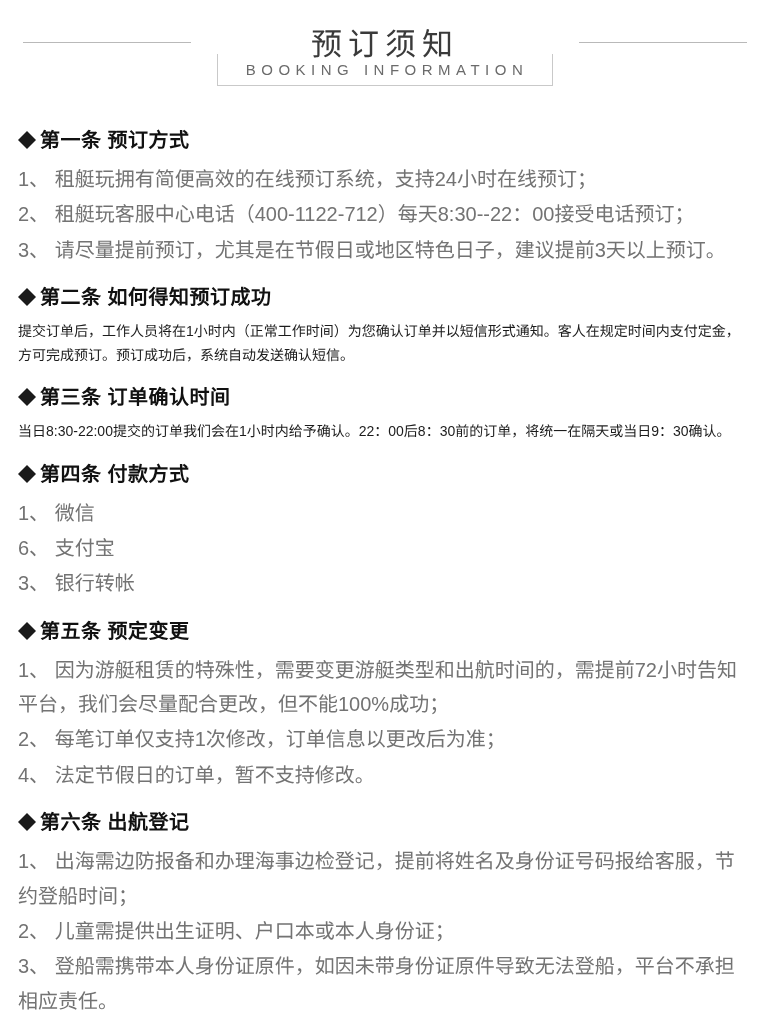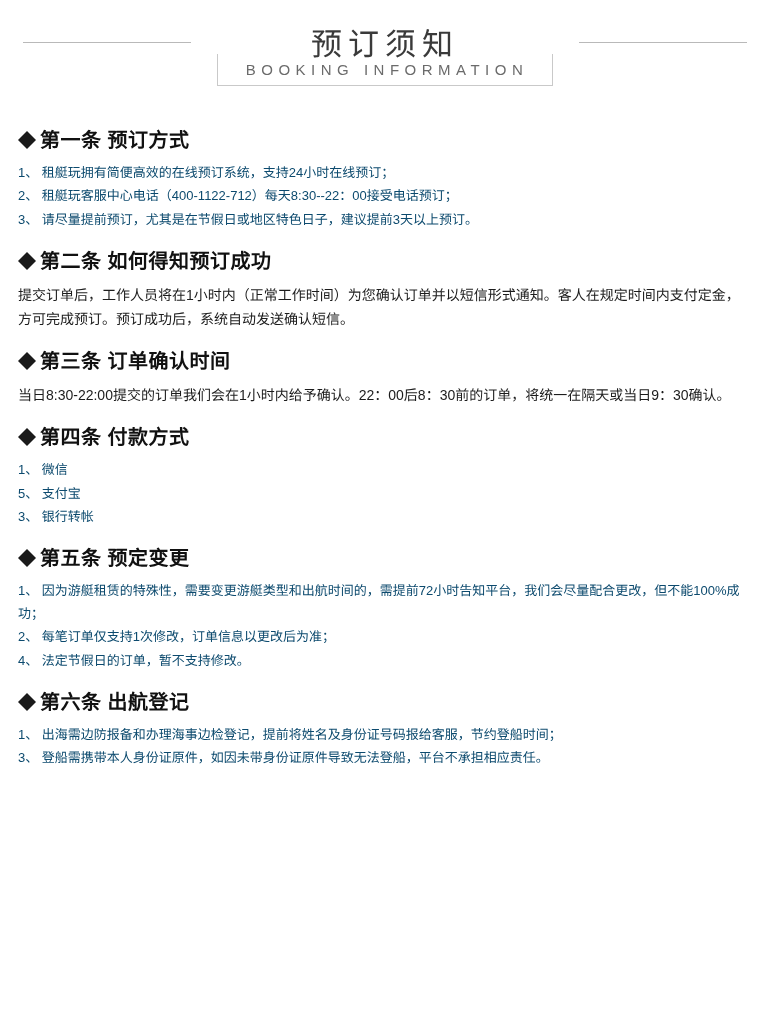--- a/index.html
+++ b/index.html
@@ -115,23 +115,23 @@
     color: #1c1c1c;
     margin: 0 0 2px 0;
     text-align: left;
   }
   .list {
     margin: 0;
     padding: 0;
     list-style: none;
   }
   .list li {
-    font-size: 13px;
+    font-size: 20px;
     line-height: 1.72;
-    color: #0c4a6e;
+    color: #737373;
     margin: 0 0 1px 0;
   }
 </style>
 </head>
 <body>
 
 <div class="page">
 
   <div class="doc-header">
     <div class="header-frame">
@@ -168,21 +168,21 @@
         </div>
         <p class="para">当日8:30-22:00提交的订单我们会在1小时内给予确认。22：00后8：30前的订单，将统一在隔天或当日9：30确认。</p>
       </div>
       <div class="section">
         <div class="section-heading">
           <span class="diamond-icon"></span>
           <span class="heading-text">第四条 付款方式</span>
         </div>
         <ul class="list">
           <li>1、 微信</li>
-          <li>5、 支付宝</li>
+          <li>6、 支付宝</li>
           <li>3、 银行转帐</li>
         </ul>
       </div>
       <div class="section">
         <div class="section-heading">
           <span class="diamond-icon"></span>
           <span class="heading-text">第五条 预定变更</span>
         </div>
         <ul class="list">
           <li>1、 因为游艇租赁的特殊性，需要变更游艇类型和出航时间的，需提前72小时告知平台，我们会尽量配合更改，但不能100%成功；</li>
@@ -190,18 +190,19 @@
           <li>4、 法定节假日的订单，暂不支持修改。</li>
         </ul>
       </div>
       <div class="section">
         <div class="section-heading">
           <span class="diamond-icon"></span>
           <span class="heading-text">第六条 出航登记</span>
         </div>
         <ul class="list">
           <li>1、 出海需边防报备和办理海事边检登记，提前将姓名及身份证号码报给客服，节约登船时间；</li>
+          <li>2、 儿童需提供出生证明、户口本或本人身份证；</li>
           <li>3、 登船需携带本人身份证原件，如因未带身份证原件导致无法登船，平台不承担相应责任。</li>
         </ul>
       </div>
     </div>
 
 </div>
 
 </body></html>

